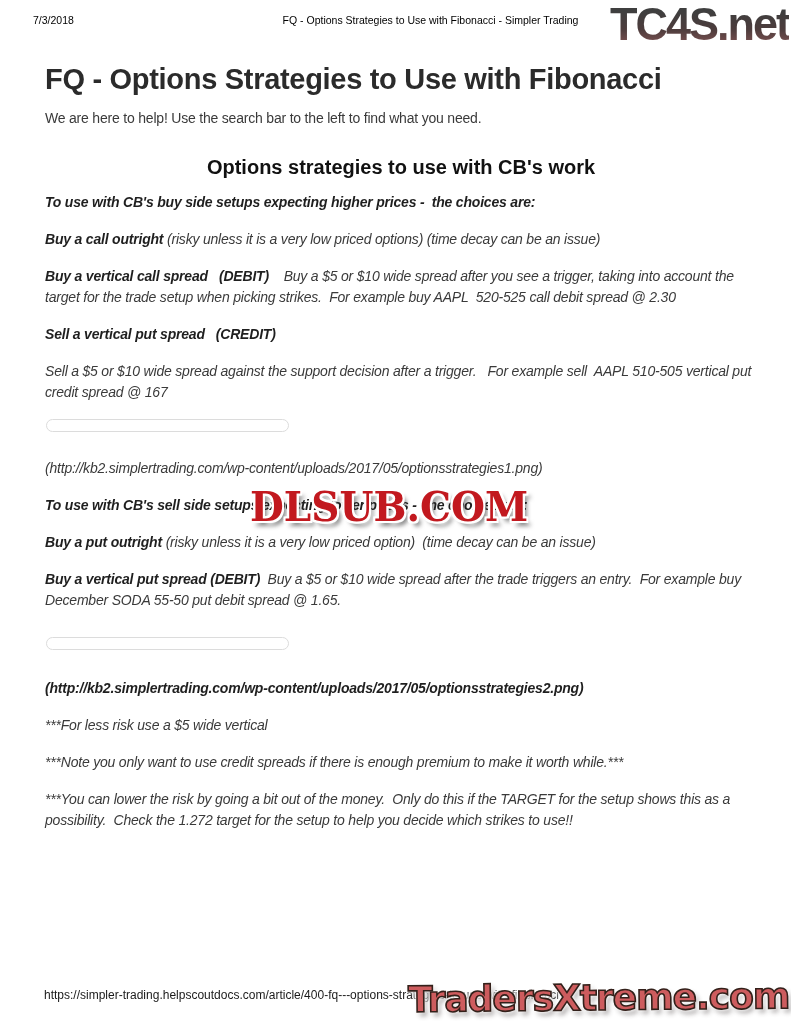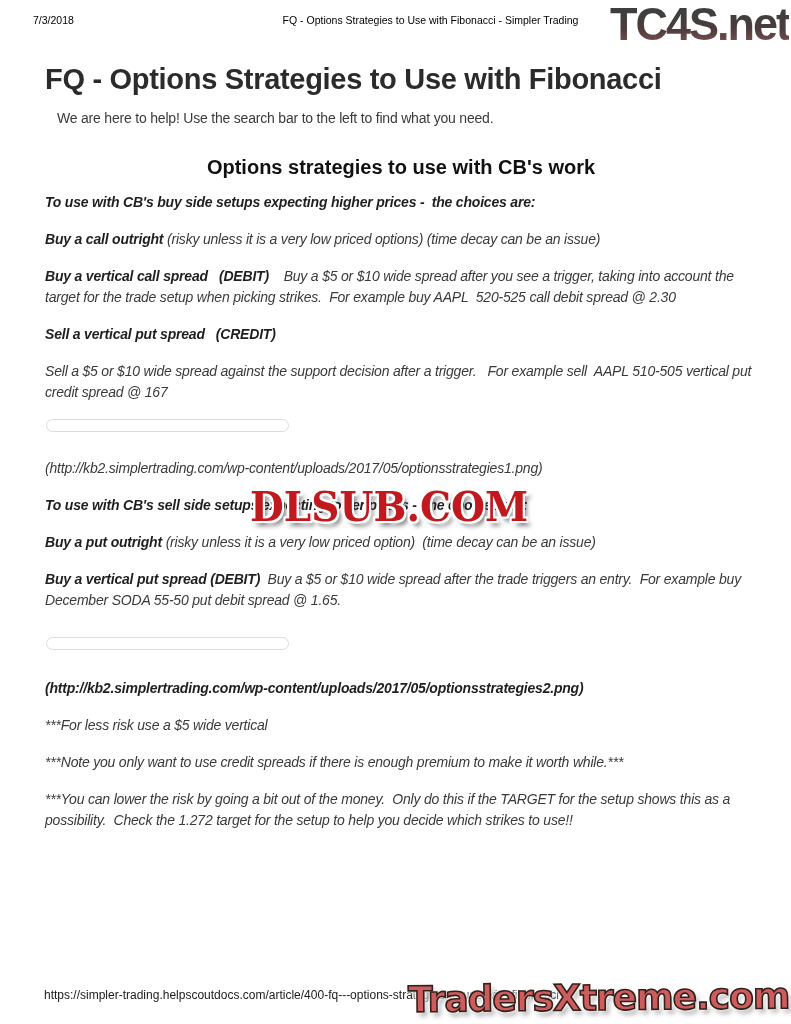--- a/index.html
+++ b/index.html
@@ -81,21 +81,21 @@
     font-weight: 700;
     font-size: 29px; line-height: 34px;
     color: #2b2b2b;
     letter-spacing: -0.3px;
     margin: 0 0 12px 0;
   }
   p.intro {
     font-size: 14px; line-height: 21px;
     letter-spacing: -0.2px;
     color: #3a3a3a;
-    margin: 0 0 26px 12px;
+    margin: 0 0 26px 0;
   }
   h2.section-heading {
     font-size: 20px; line-height: 24px;
     font-weight: bold; text-align: center;
     color: #111;
     margin: 8px 0 13px 0;
   }
   .article p.body-para {
     font-size: 14px; line-height: 21px;
     letter-spacing: -0.2px;

